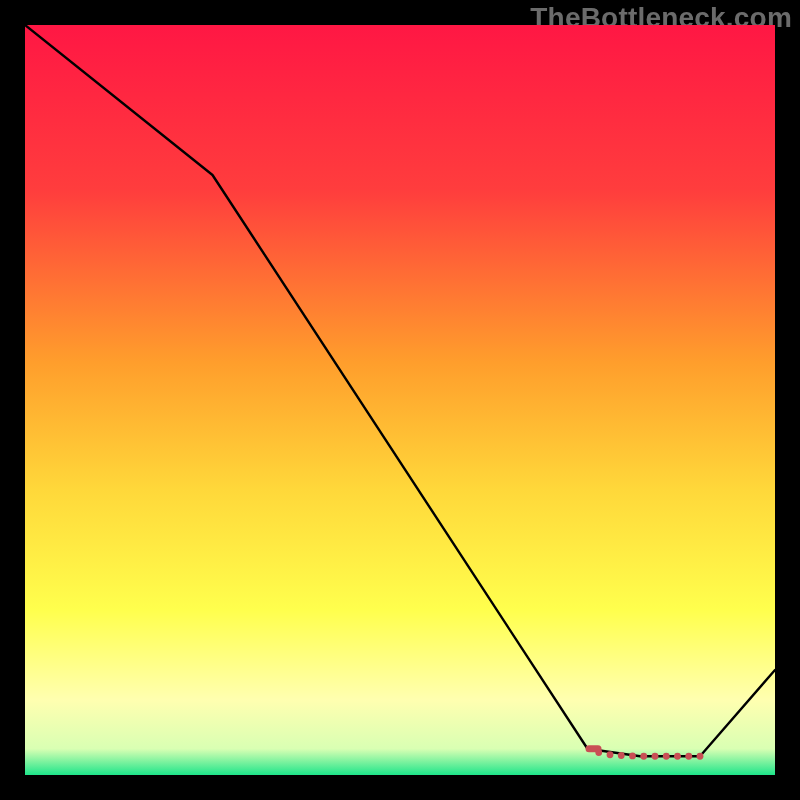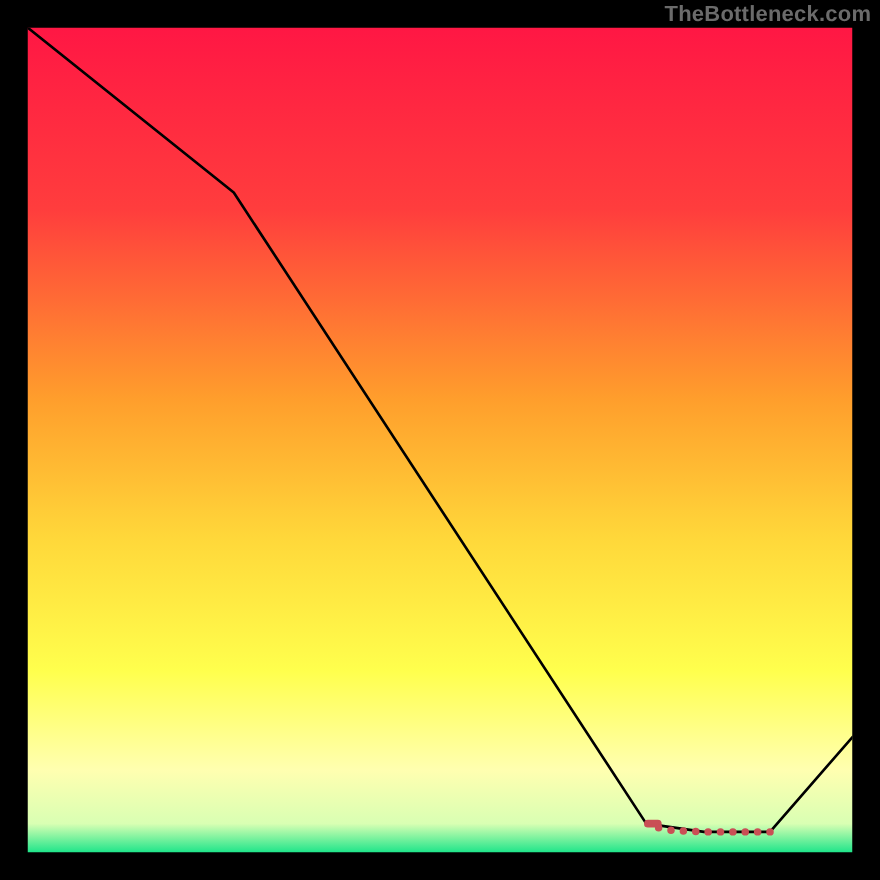--- a/index.html
+++ b/index.html
@@ -14,21 +14,21 @@
   .container {
     position: relative;
     width: 800px;
     height: 800px;
     background: #000;
   }
   .watermark {
     position: absolute;
     top: 2px;
     right: 8px;
-    font-size: 20px;
+    font-size: 28px;
     font-weight: 600;
     color: #6b6b6b;
     letter-spacing: 0.2px;
   }
   .plot-area {
     position: absolute;
     left: 25px;
     top: 25px;
     width: 750px;
     height: 750px;

